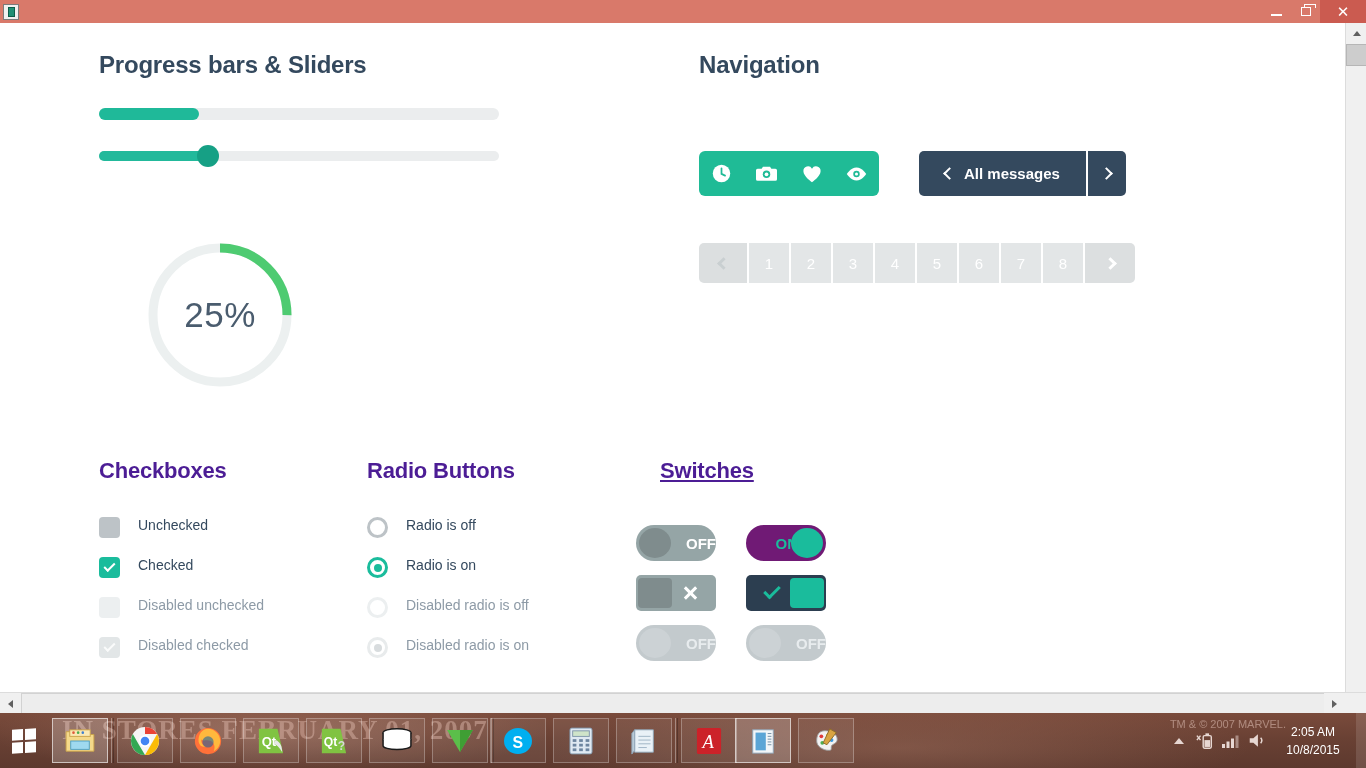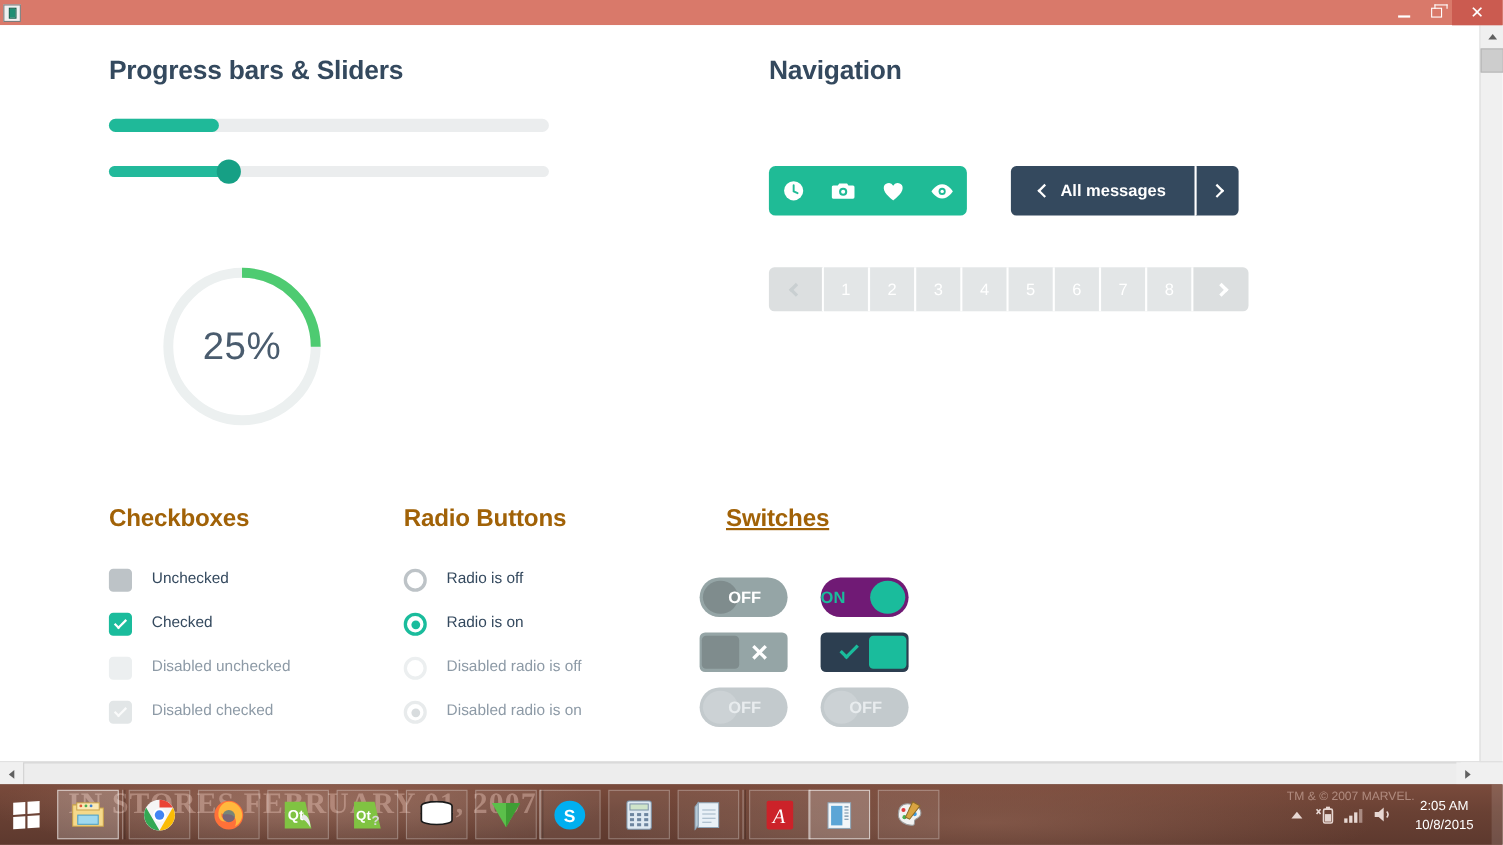--- a/index.html
+++ b/index.html
@@ -51,21 +51,21 @@
     position: absolute; top: 23px; left: 0; width: 1366px; height: 690px;
     background: #ffffff; overflow: hidden;
   }
   .page { position: relative; width: 1345px; height: 690px; background: #fff; }
 
   h2.section {
     font-size: 24px; font-weight: bold; color: #34495e;
     letter-spacing: -.2px;
   }
   h2.sub {
-    font-size: 22px; font-weight: bold; color: #a16207;
+    font-size: 22px; font-weight: bold; color: #4c1d95;
     letter-spacing: -.2px;
   }
 
   
   .pbar-track {
     position: absolute; width: 400px; height: 12px; border-radius: 6px;
     background: #ebedee;
   }
   .pbar-fill { height: 12px; border-radius: 6px; background: #1fb999; }
 
@@ -152,21 +152,21 @@
 
   
   .switches-grid { position: absolute; }
   .sw {
     width: 80px; height: 36px; border-radius: 18px; position: relative;
     display: flex; align-items: center;
   }
   .sw.sq { border-radius: 5px; }
   .sw-knob { position: absolute; width: 32px; height: 30px; border-radius: 50%; top: 3px; }
   .sw.sq .sw-knob { border-radius: 4px; height: 30px; width: 34px; }
-  .sw-text { position: absolute; width: 100%; text-align: left; font-size: 15px; font-weight: bold; }
+  .sw-text { position: absolute; width: 100%; text-align: right; font-size: 15px; font-weight: bold; }
 
   .sw.off      { background: #95a5a6; }
   .sw.off .sw-knob { background: #7f8c8d; left: 3px; }
   .sw.off .sw-text { color: #fff; padding-left: 26px; }
 
   .sw.on       { background: #701a75; }
   .sw.on .sw-knob  { background: #1abc9c; right: 3px; }
   .sw.on .sw-text  { color: #1abc9c; padding-right: 28px; }
 
   .sw.offx     { background: #95a5a6; }

